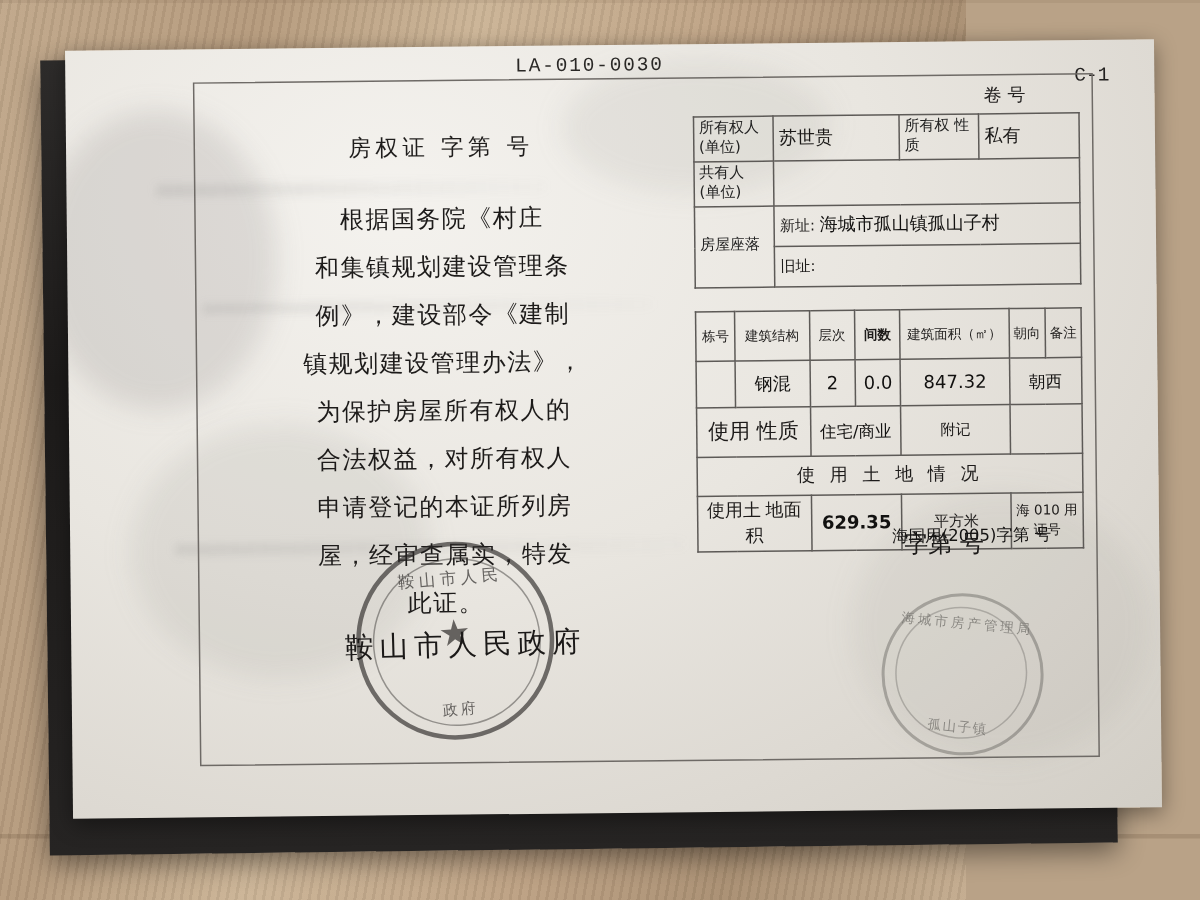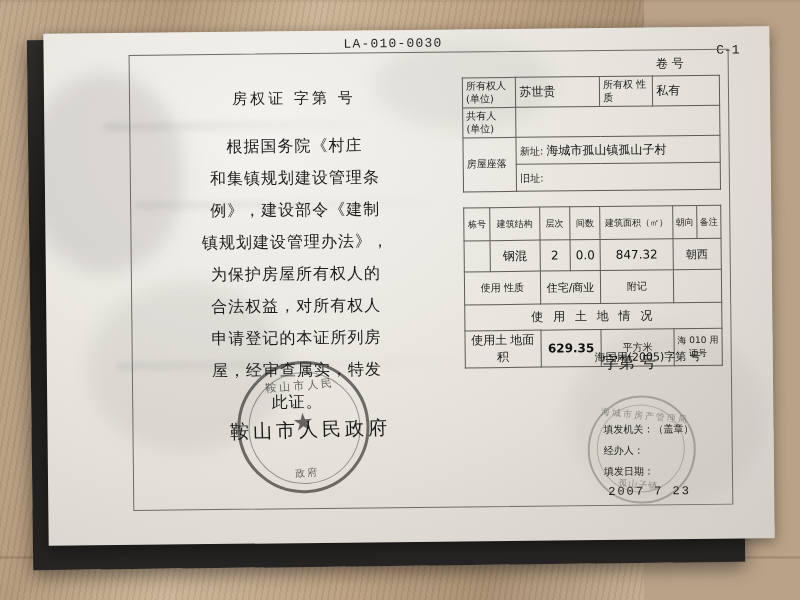--- a/index.html
+++ b/index.html
@@ -344,35 +344,35 @@
       </tr>
     </tbody>
       </table>
 
     <table id="right-table-2" style="position:absolute;left:418px;top:178px;width:258px;border-collapse:collapse;font-size:9px;color:#1d1b1a;">
       <tbody>
           <tr>
         <td class="center" style="border:1px solid #5d5a57;width:22px;height:30px;">栋号</td>
         <td class="center" style="border:1px solid #5d5a57;width:44px;">建筑结构</td>
         <td class="center" style="border:1px solid #5d5a57;width:26px;">层次</td>
-        <td class="center" style="border:1px solid #5d5a57;width:26px;">间数</td>
+        <td class="center" style="border:1px solid #5d5a57;width:26px;font-weight:bold;">间数</td>
         <td class="center" style="border:1px solid #5d5a57;width:66px;">建筑面积（㎡）</td>
         <td class="center" style="border:1px solid #5d5a57;width:20px;">朝向</td>
         <td class="center" style="border:1px solid #5d5a57;width:20px;">备注</td>
       </tr>
       <tr>
         <td class="center hand" style="border:1px solid #5d5a57;height:28px;"></td>
         <td class="center hand" style="border:1px solid #5d5a57;">钢混</td>
         <td class="center hand" style="border:1px solid #5d5a57;">2</td>
         <td class="center hand" style="border:1px solid #5d5a57;">0.0</td>
         <td class="center hand" style="border:1px solid #5d5a57;">847.32</td>
         <td class="center hand" style="border:1px solid #5d5a57;font-size:11px;margin-left:48px;" colspan="2">朝西</td>
       </tr>
       <tr>
-        <td class="center" colspan="2" style="border:1px solid #5d5a57;height:30px;font-size:10px;">使用
+        <td class="center" colspan="2" style="border:1px solid #5d5a57;height:30px;font-size:14px;">使用
 性质</td>
         <td class="center hand" colspan="2" style="border:1px solid #5d5a57;font-size:11px;">住宅/商业</td>
         <td class="center" style="border:1px solid #5d5a57;font-size:10px;">附记</td>
         <td class="center hand" colspan="2" style="border:1px solid #5d5a57;"></td>
       </tr>
       <tr>
         <td class="section-title" colspan="7" style="border:1px solid #5d5a57;">使 用 土 地 情 况</td>
       </tr>
       <tr>
         <td class="center" colspan="2" style="border:1px solid #5d5a57;height:34px;font-size:12px;font-family:Liberation Serif, serif;">使用土
@@ -382,37 +382,20 @@
         <td class="center" colspan="2" style="border:1px solid #5d5a57;font-size:9px;position:relative;">
           <span>海 010
 用证号</span>
         </td>
       </tr>
     </tbody>
       </table>
     <div style="position:absolute;left:556px;top:325px;font-size:16px;color:#1b1918;">字第    号</div>
     <div style="position:absolute;left:548px;top:322px;font-size:11px;color:#141312;" class="hand">海国用(2005)字第  号</div>
 
-    <div id="issue-block">
-      <div class="row">
-        <span>填发机关：（盖章）</span>
-      </div>
-      <div class="row">
-        <span>经办人：</span>
-        <span class="hand"></span>
-      </div>
-      <div class="row">
-        <span>填发日期：</span>
-      </div>
-      <div class="row date-num" style="margin-left:4px;">
-        <span>2007</span>
-        <span>7</span>
-        <span>23</span>
-      </div>
-    </div>
 
     <div id="seal-two">
       <div class="inner-ring"></div>
       <div class="t">海城市房产管理局</div>
       <div class="b">孤山子镇</div>
     </div>
 
   </div>
 </div>
 

